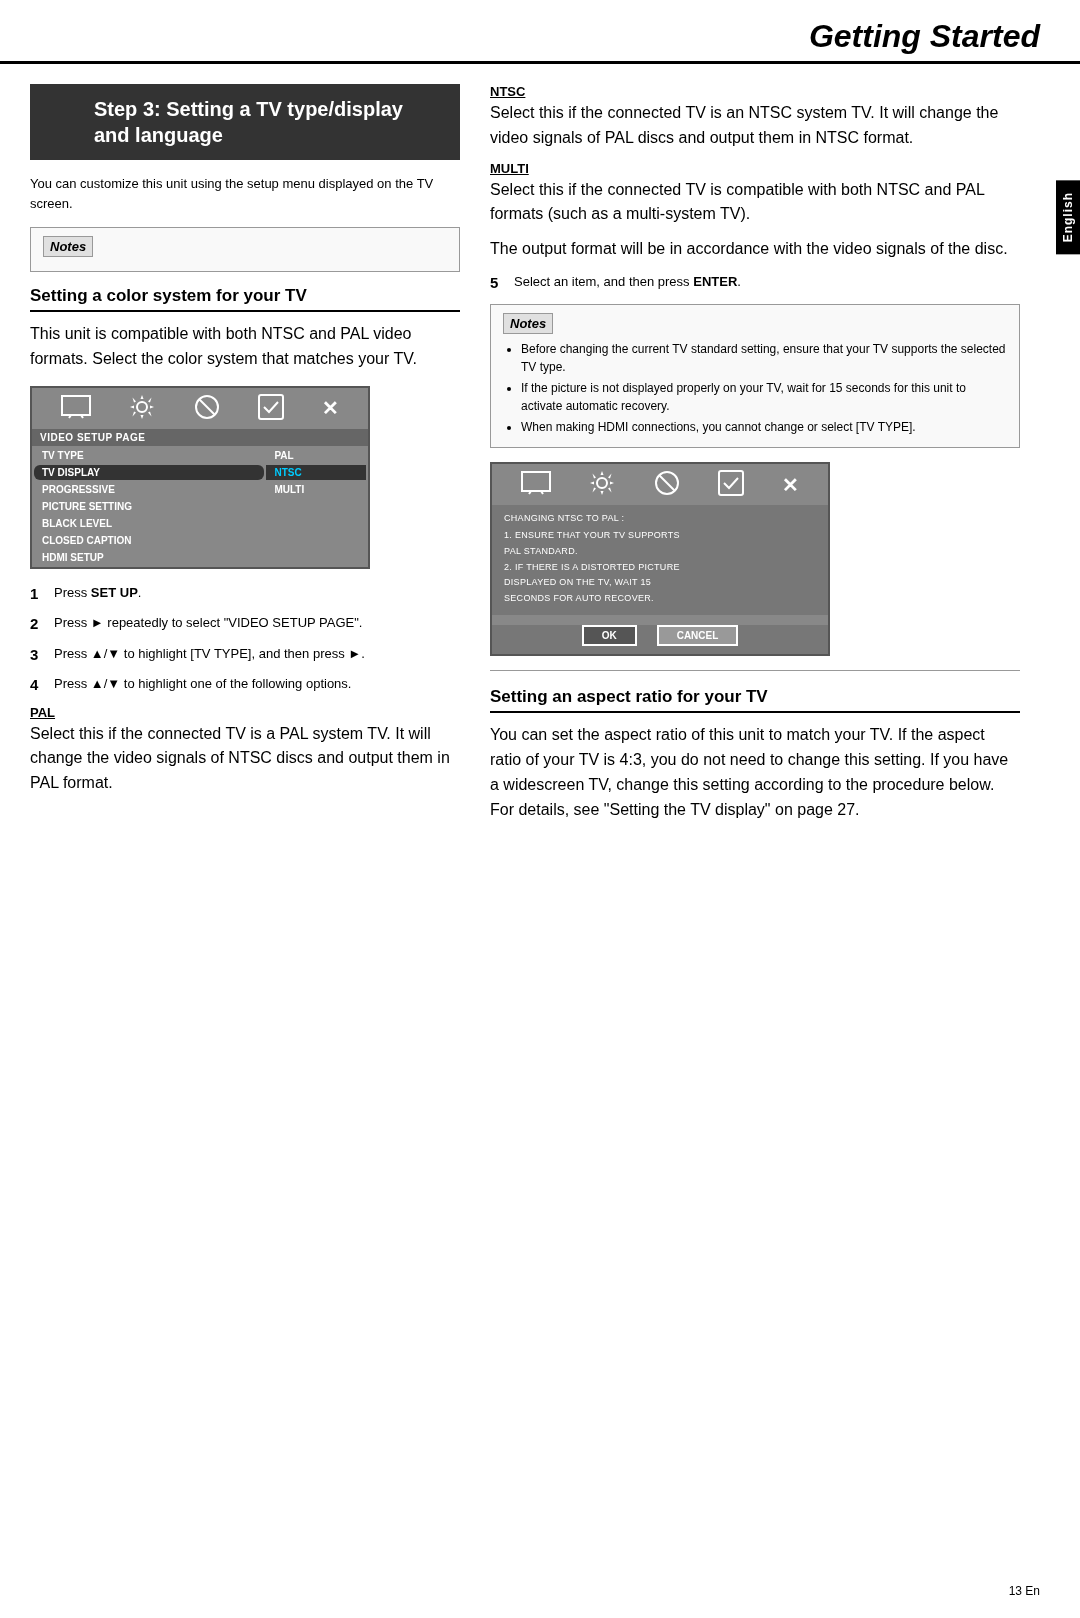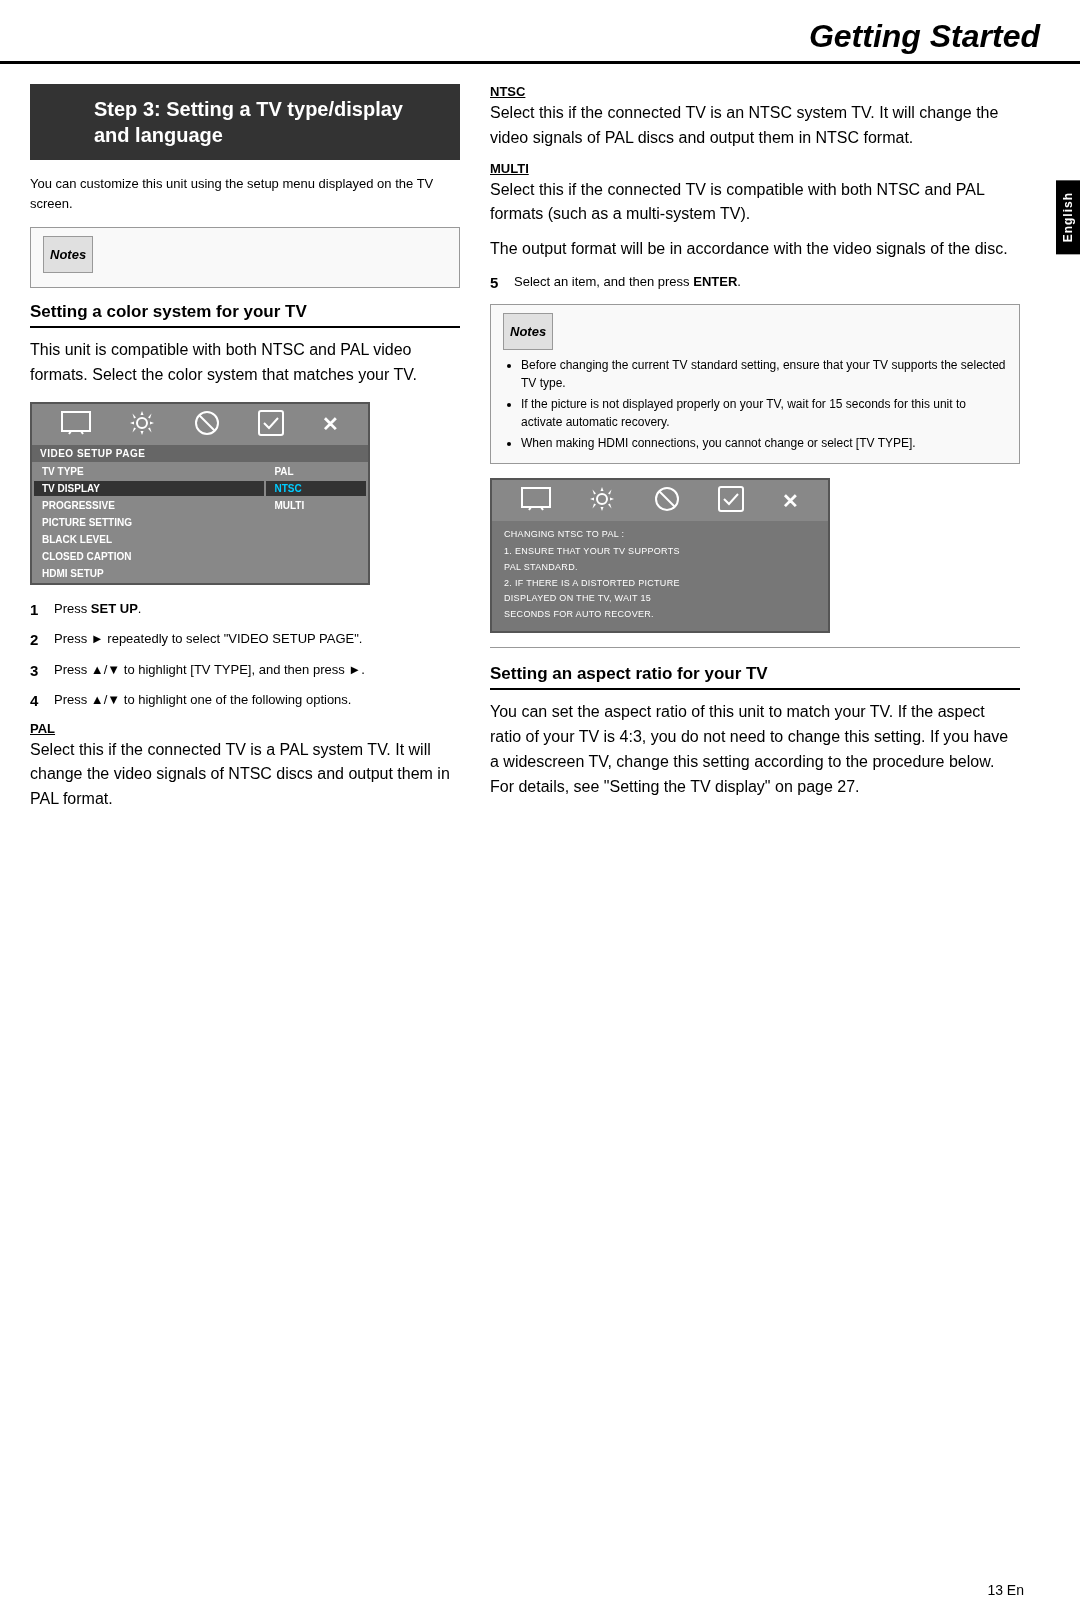--- a/index.html
+++ b/index.html
@@ -87,21 +87,21 @@
       margin-bottom: 14px;
       background: #f9f9f9;
     }
     .notes-label {
       font-style: italic;
       font-weight: bold;
       font-size: 13px;
       margin-bottom: 6px;
       display: inline-block;
       border: 1px solid #999;
-      padding: 10px 6px;
+      padding: 2px 6px;
       background: #e0e0e0;
     }
     .notes-box ul {
       list-style: disc;
       padding-left: 18px;
     }
     .notes-box ul li {
       font-size: 12px;
       line-height: 1.5;
       margin-bottom: 3px;
@@ -164,20 +164,21 @@
       color: #fff;
     }
     .tv-setup-row-highlight {
       background: #333;
     }
     .tv-setup-row-highlight td {
       color: #00ccff !important;
     }
     .tv-setup-row-highlight td:first-child {
       color: #fff !important;
+      border-radius: 6px;
     }
 
     
     .step-item {
       display: flex;
       gap: 6px;
       margin-bottom: 8px;
       font-size: 13px;
       line-height: 1.5;
     }
@@ -258,22 +259,22 @@
 
     
     .aspect-section {
       margin-top: 16px;
     }
 
     
     .page-num {
       position: absolute;
       bottom: 20px;
-      right: 56px;
-      font-size: 14px;
+      right: 40px;
+      font-size: 12px;
       margin-top: 8px;
     }
 
     
     .section-separator {
       border: none;
       border-top: 1px solid #999;
       margin: 10px 0;
     }
   </style>
@@ -462,20 +463,24 @@
         <span class="icon-x">✕</span>
       </div>
       <div class="dialog-content">
         <div class="dialog-title">CHANGING NTSC TO PAL :</div>
         <div class="dialog-line">1. ENSURE THAT YOUR TV SUPPORTS</div>
         <div class="dialog-line">PAL STANDARD.</div>
         <div class="dialog-line">2. IF THERE IS A DISTORTED PICTURE</div>
         <div class="dialog-line">DISPLAYED ON THE TV, WAIT 15</div>
         <div class="dialog-line">SECONDS FOR AUTO RECOVER.</div>
       </div>
+      <div class="dialog-buttons">
+        <button class="dialog-btn active">OK</button>
+        <button class="dialog-btn">CANCEL</button>
+      </div>
     </div>
 
     <hr class="section-separator">
     <div class="section-heading aspect-section">Setting an aspect ratio for your TV</div>
     <p class="body-text">You can set the aspect ratio of this unit to match your TV. If the aspect ratio of your TV is 4:3, you do not need to change this setting. If you have a widescreen TV, change this setting according to the procedure below. For details, see "Setting the TV display" on page 27.</p>
 
   </div>
 </div>
 
 <div class="page-num">13 En</div>

